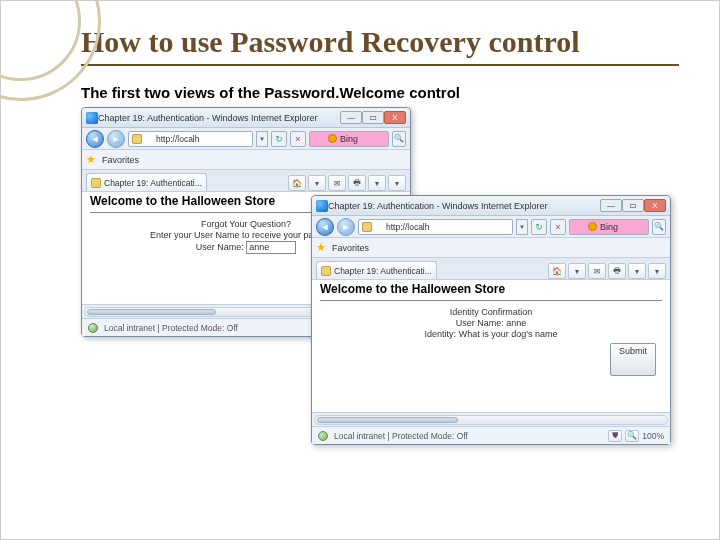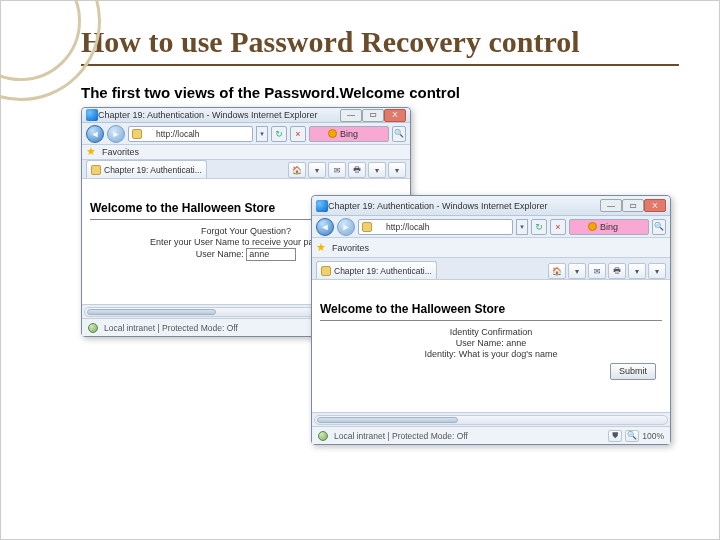--- a/index.html
+++ b/index.html
@@ -33,29 +33,29 @@
   .mag { width:14px;height:16px;border:1px solid #9fb0c6;background:#edf2f8;border-radius:2px;display:flex;align-items:center;justify-content:center;font-size:8px; }
 
   .favrow { height: 20px; background: #eef3fa; border-bottom: 1px solid #c3cfdd; display:flex;align-items:center;padding:0 4px;gap:4px; }
   .fav-star { width:12px;height:12px;color:#f7b500;font-size:11px;line-height:1; }
   .fav-label { font-size: 9px; color: #333; }
   .tabbar { height: 22px; background: #e3eaf3; border-bottom: 1px solid #c3cfdd; display:flex;align-items:flex-end;padding:0 4px;gap:2px; }
   .tab { height: 18px; min-width: 110px; background: linear-gradient(#fefefe,#e9eff7); border:1px solid #b8c5d6; border-bottom: none; border-radius: 3px 3px 0 0; display:flex;align-items:center;padding:0 4px;gap:3px;font-size:8.5px; }
   .tool-icons { margin-left:auto; display:flex; gap:2px; align-items:center; }
   .tbtn { width:18px;height:16px;border:1px solid #b8c5d6;background:linear-gradient(#fff,#e6edf5);border-radius:2px;display:flex;align-items:center;justify-content:center;font-size:8px;color:#556; }
 
-  .content { background: #fff; padding: 22px 8px; flex:1; }
+  .content { background: #fff; padding: 2px 8px; flex:1; }
   .page-h1 { font-size: 12px; font-weight: bold; color:#000; margin-bottom:4px; }
   .hr { border: none; border-top: 1px solid #888; margin-bottom: 6px; }
   .form-area { font-size: 9px; color:#333; text-align:center; }
   .form-area .line { margin: 1px 0; }
   .inline-label { display:inline-block; }
   .text-input { display:inline-block; min-width: 50px; height: 13px; border:1px solid #888; background:#fff; padding:0 2px; font-size:9px; text-align:left; }
   .submit-row { text-align: right; margin-top: 4px; padding-right: 6px; }
-  .btn { display:inline-block; height: 17px; padding: 0 8px; background: linear-gradient(#fefefe,#dfe5ec); border:1px solid #8a97a8; border-radius:2px; font-size:9px; line-height:15px; }
+  .btn { display:inline-block; height: 33px; padding: 0 8px; background: linear-gradient(#fefefe,#dfe5ec); border:1px solid #8a97a8; border-radius:2px; font-size:9px; line-height:15px; }
 
   .scrollbar-h { height: 14px; background:#e9eef5;border-top:1px solid #c3cfdd;display:flex;align-items:center;padding:2px; }
   .sb-track { flex:1;height:10px;background:linear-gradient(#f4f7fb,#e0e7ef);border:1px solid #c3cfdd;border-radius:5px;position:relative; }
   .sb-thumb { position:absolute;left:2px;top:1px;height:6px;width:40%;background:linear-gradient(#d7e2ef,#b8c8dc);border:1px solid #a2b3c7;border-radius:4px; }
 
   .statusbar { height: 18px; background:#eef3fa;border-top:1px solid #c3cfdd;display:flex;align-items:center;padding:0 6px;gap:6px;font-size:8.5px;color:#555; }
   .stat-icon { width:10px;height:10px;border-radius:50%;background:radial-gradient(circle at 30% 30%,#cfe8c0,#7aad5a);border:1px solid #5b8a40; }
   .spacer { flex:1; }
   .zoom { display:flex;align-items:center;gap:3px; }
 

